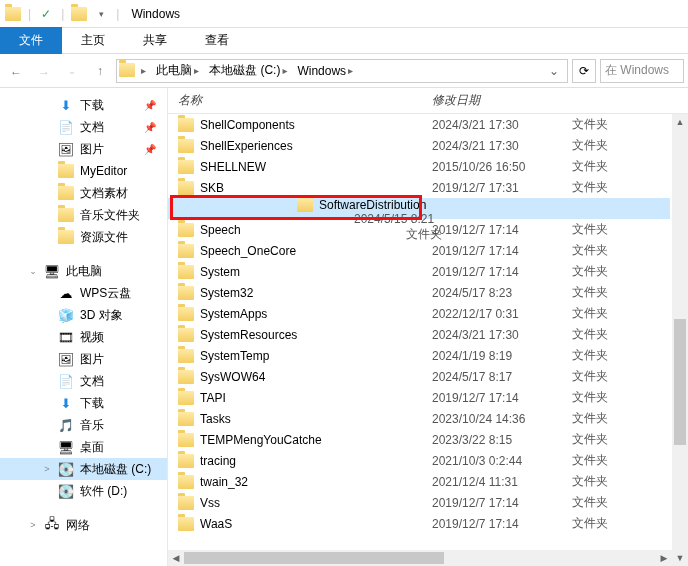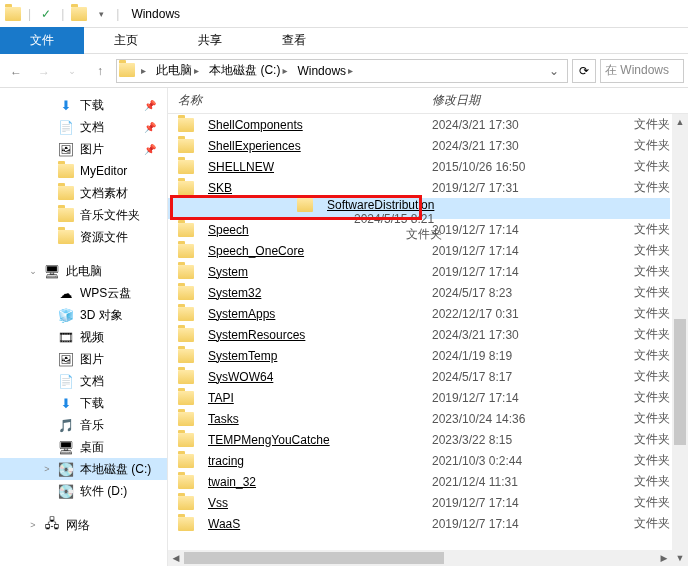--- a/index.html
+++ b/index.html
@@ -2,21 +2,21 @@
 <html><head>
 <meta charset="utf-8">
 <style>
 * { margin: 0; padding: 0; box-sizing: border-box; font-family: "Microsoft YaHei", "Segoe UI", sans-serif; font-size: 12px; }
 body { width: 688px; height: 566px; background: #fff; overflow: hidden; display: flex; flex-direction: column; }
 .titlebar { height: 28px; display: flex; align-items: center; padding: 0 6px; gap: 8px; border-bottom: 1px solid #e0e0e0; }
 .titlebar .ti { width: 14px; height: 14px; display: inline-flex; align-items: center; justify-content: center; }
 .titlebar .sep { color: #ccc; }
 .titlebar .title { margin-left: 4px; }
 .ribbon { height: 26px; display: flex; align-items: center; border-bottom: 1px solid #e0e0e0; }
-.tab { padding: 5px 30px; cursor: pointer; }
+.tab { padding: 5px 19px; cursor: pointer; }
 .tab.file { background: #1979ca; color: #fff; }
 .navrow { height: 34px; display: flex; align-items: center; padding: 0 4px; gap: 4px; border-bottom: 1px solid #e0e0e0; }
 .navbtn { width: 24px; height: 24px; display: flex; align-items: center; justify-content: center; color: #777; cursor: pointer; }
 .navbtn.dis { color: #ccc; }
 .crumbbar { flex: 1; height: 24px; border: 1px solid #ccc; display: flex; align-items: center; padding: 0 2px; gap: 2px; background: #fff; }
 .crumbbar .fi { width: 16px; height: 16px; display: inline-flex; }
 .crumb { padding: 0 4px; display: flex; align-items: center; gap: 2px; cursor: pointer; }
 .crumb .chev { color: #666; font-size: 10px; }
 .crumbend { margin-left: auto; padding: 0 6px; color: #666; cursor: pointer; }
 .refresh { width: 24px; height: 24px; border: 1px solid #ccc; display: flex; align-items: center; justify-content: center; cursor: pointer; }
@@ -29,23 +29,23 @@
 .navitem .pin { margin-left: auto; margin-right: 10px; color: #888; font-size: 10px; }
 .navgap { height: 12px; }
 .content { flex: 1; display: flex; flex-direction: column; overflow: hidden; }
 .header { height: 26px; display: flex; align-items: center; border-bottom: 1px solid #e8e8e8; color: #444; padding-left: 10px; font-style: italic; }
 .col-name { width: 254px; }
 .col-date { width: 140px; }
 .col-type { flex: 1; }
 .list { flex: 1; overflow: hidden; position: relative; }
 .row { height: 21px; display: flex; align-items: center; padding-left: 10px; cursor: pointer; }
 .row.sel { background: #cce8ff; flex-direction: column; }
-.row .namecell { width: 254px; display: flex; align-items: flex-start; gap: 14px; white-space: nowrap; text-decoration: underline; }
+.row .namecell { width: 254px; display: flex; align-items: flex-start; gap: 6px; white-space: nowrap; }
 .row .datecell { width: 140px; color: #555; white-space: nowrap; }
-.row .typecell { flex: 1; color: #555; text-align: right; }
+.row .typecell { flex: 1; color: #555; }
 .highlight { position: absolute; border: 3px solid #e11; pointer-events: none; }
 .icon-folder { width: 16px; height: 14px; background: linear-gradient(#ffe9a6, #f3ce62); border-radius: 1px; position: relative; flex-shrink: 0; }
 .icon-folder::before { content: ""; position: absolute; top: -3px; left: 0; width: 7px; height: 3px; background: #f3ce62; border-radius: 1px 1px 0 0; }
 .ic { width: 16px; height: 16px; display: inline-flex; align-items: center; justify-content: center; flex-shrink: 0; font-size: 13px; }
 .blue { color: #1e88e5; }
 .green { color: #2e9e4f; }
 .gray { color: #666; }
 .expander { width: 10px; color: #888; font-size: 9px; display: inline-block; text-align: center; }
 .scrollbar-v { position: absolute; right: 0; top: 0; bottom: 0; width: 16px; background: #f0f0f0; }
 .sb-btn { height: 16px; display: flex; align-items: center; justify-content: center; color: #666; font-size: 9px; cursor: pointer; }

